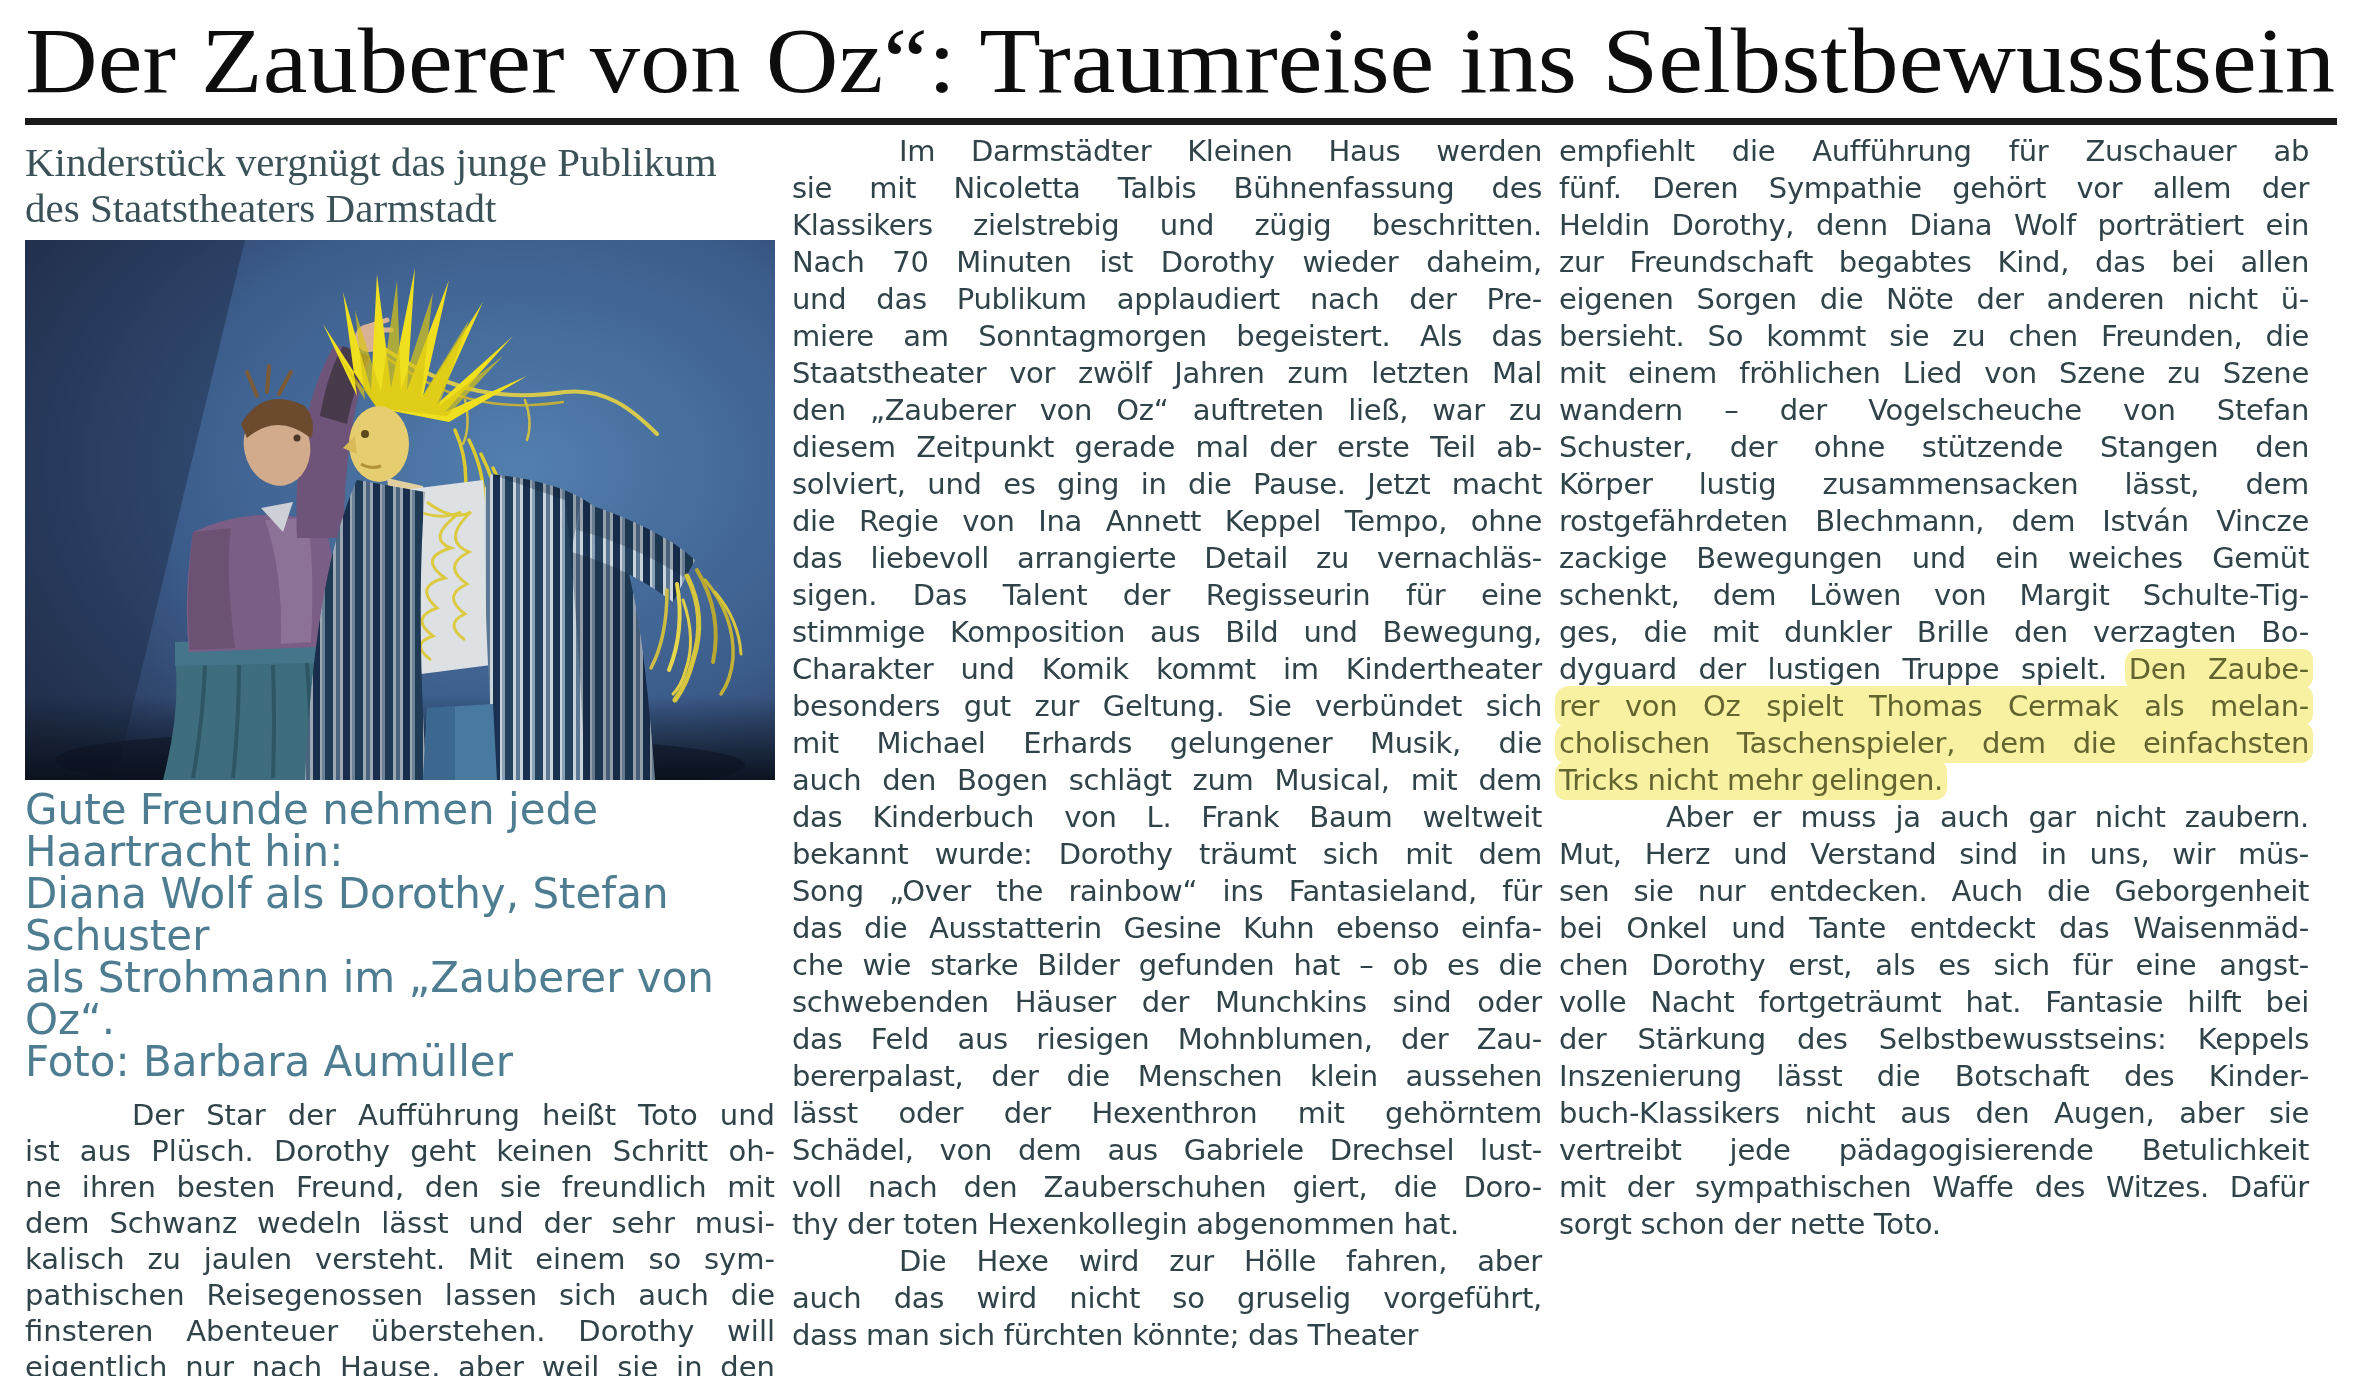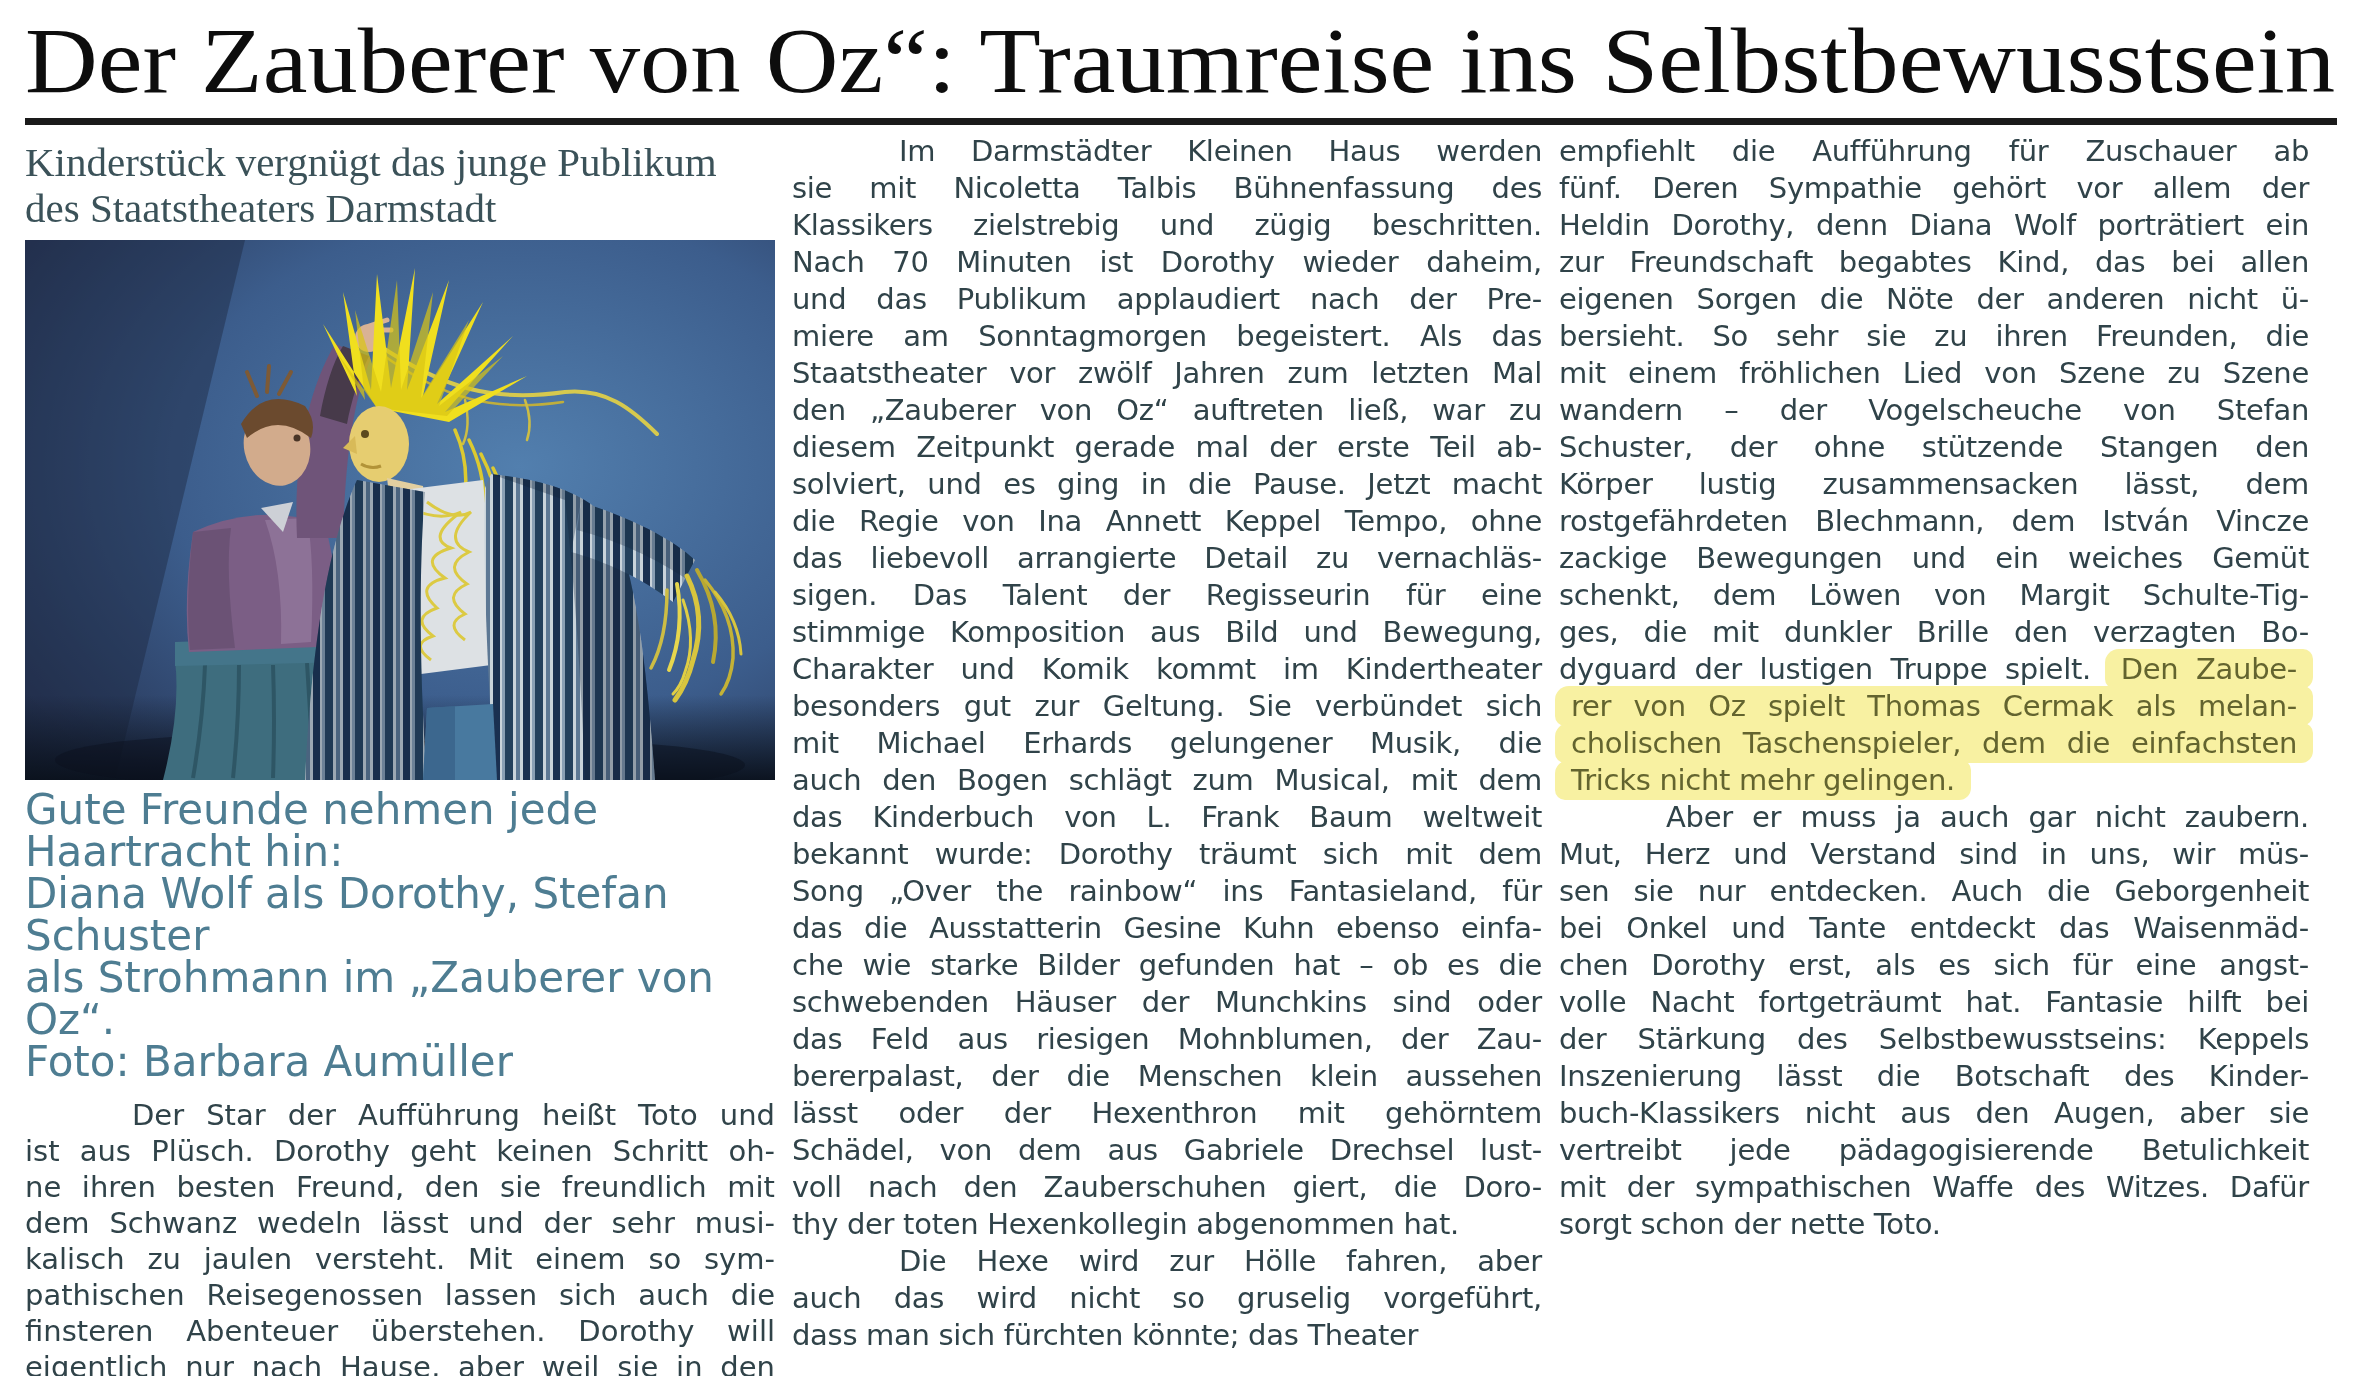--- a/index.html
+++ b/index.html
@@ -30,21 +30,21 @@
 
   
   .bodytext{font-size:29px;line-height:36px;}
   .col-mid .bodytext,.col-right .bodytext{line-height:37px;letter-spacing:-0.3px;}
   .col-left .bodytext{margin-top:14px;}
   .jline{text-align:justify;text-align-last:justify;white-space:normal;}
   .jline.plast{text-align-last:left;}
   .jline.indent{text-indent:107px;}
 
   mark{background:#f8f1a2;color:#63642f;border-radius:14px 10px 12px 10px;
-       padding:3px 16px;margin:-3px -4px;box-decoration-break:clone;
+       padding:3px 4px;margin:-3px -4px;box-decoration-break:clone;
        -webkit-box-decoration-break:clone;}
 </style>
 </head>
 <body>
 
 <div class="page">
 
   <header class="masthead">
     <svg class="headline-svg" width="2312" height="102" viewBox="0 0 2312 102">
       <text x="0" y="80" font-size="94" textLength="2310" lengthAdjust="spacingAndGlyphs">Der Zauberer von Oz“: Traumreise ins Selbstbewusstsein</text>
@@ -232,21 +232,21 @@
     </div>
 
     <div class="col col-right">
       <div class="bodytext">
           <div class="para">
             <div class="jline">empfiehlt die Aufführung für Zuschauer ab</div>
             <div class="jline">fünf. Deren Sympathie gehört vor allem der</div>
             <div class="jline">Heldin Dorothy, denn Diana Wolf porträtiert ein</div>
             <div class="jline">zur Freundschaft begabtes Kind, das bei allen</div>
             <div class="jline">eigenen Sorgen die Nöte der anderen nicht ü-</div>
-            <div class="jline">bersieht. So sehr sie zu ihren Freunden, die</div>
+            <div class="jline">bersieht. So kommt sie zu chen Freunden, die</div>
             <div class="jline">mit einem fröhlichen Lied von Szene zu Szene</div>
             <div class="jline">wandern – der Vogelscheuche von Stefan</div>
             <div class="jline">Schuster, der ohne stützende Stangen den</div>
             <div class="jline">Körper lustig zusammensacken lässt, dem</div>
             <div class="jline">rostgefährdeten Blechmann, dem István Vincze</div>
             <div class="jline">zackige Bewegungen und ein weiches Gemüt</div>
             <div class="jline">schenkt, dem Löwen von Margit Schulte-Tig-</div>
             <div class="jline">ges, die mit dunkler Brille den verzagten Bo-</div>
             <div class="jline">dyguard der lustigen Truppe spielt. <mark>Den Zaube-</mark></div>
             <div class="jline"><mark>rer von Oz spielt Thomas Cermak als melan-</mark></div>

